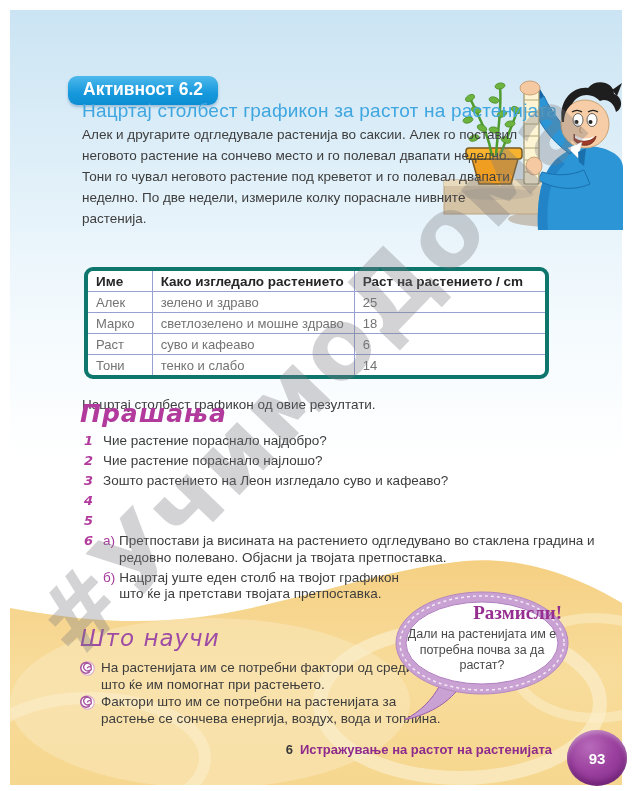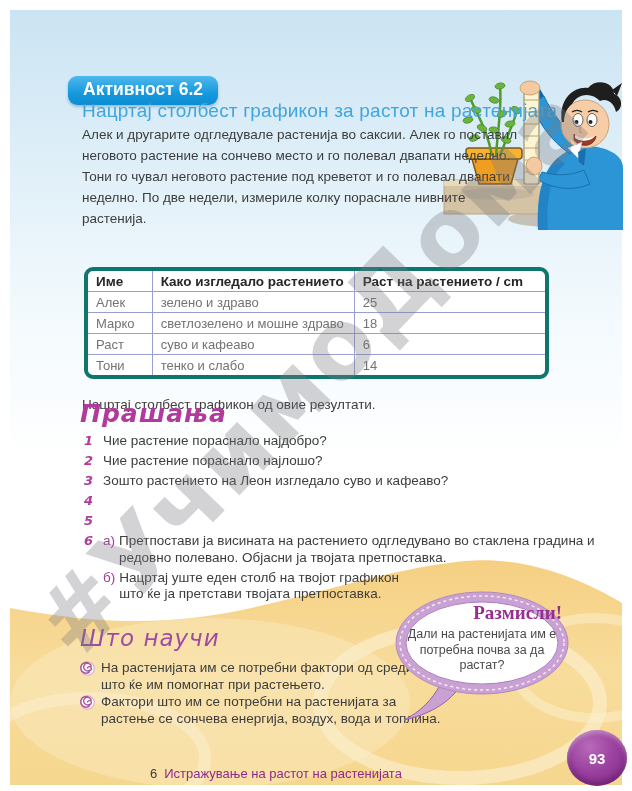--- a/index.html
+++ b/index.html
@@ -78,22 +78,22 @@
   }
   .learned-item{
     position:absolute;left:80px;z-index:5;display:flex;align-items:flex-start;
     font-size:13.5px;line-height:16.5px;width:370px;
   }
   .learned-item .bullet{flex-shrink:0;margin:1px 6px 0 0;width:15px;height:15px;}
   .learned-1{top:660px;}
   .learned-2{top:694px;}
   
   .footer-line{
-    position:absolute;left:150px;top:766px;width:402px;z-index:6;
-    font-size:13px;font-weight:normal;
+    position:absolute;left:150px;top:742px;width:402px;text-align:right;z-index:6;
+    font-size:13px;font-weight:bold;
   }
   .footer-num{color:#3a3a3a;margin-right:7px;}
   .footer-title{color:#8e2b8c;}
   .page-circle{
     position:absolute;left:567px;top:730px;width:60px;height:56px;z-index:6;
     border-radius:50%;
     background:radial-gradient(circle at 38% 30%,#b76ab9 0%,#9a3f9e 48%,#7d2a85 100%);
     box-shadow:inset 0 3px 4px rgba(255,255,255,.35),inset 0 -4px 6px rgba(70,10,80,.45);
     display:flex;align-items:center;justify-content:center;
     color:#ffffff;font-weight:bold;font-size:15px;

